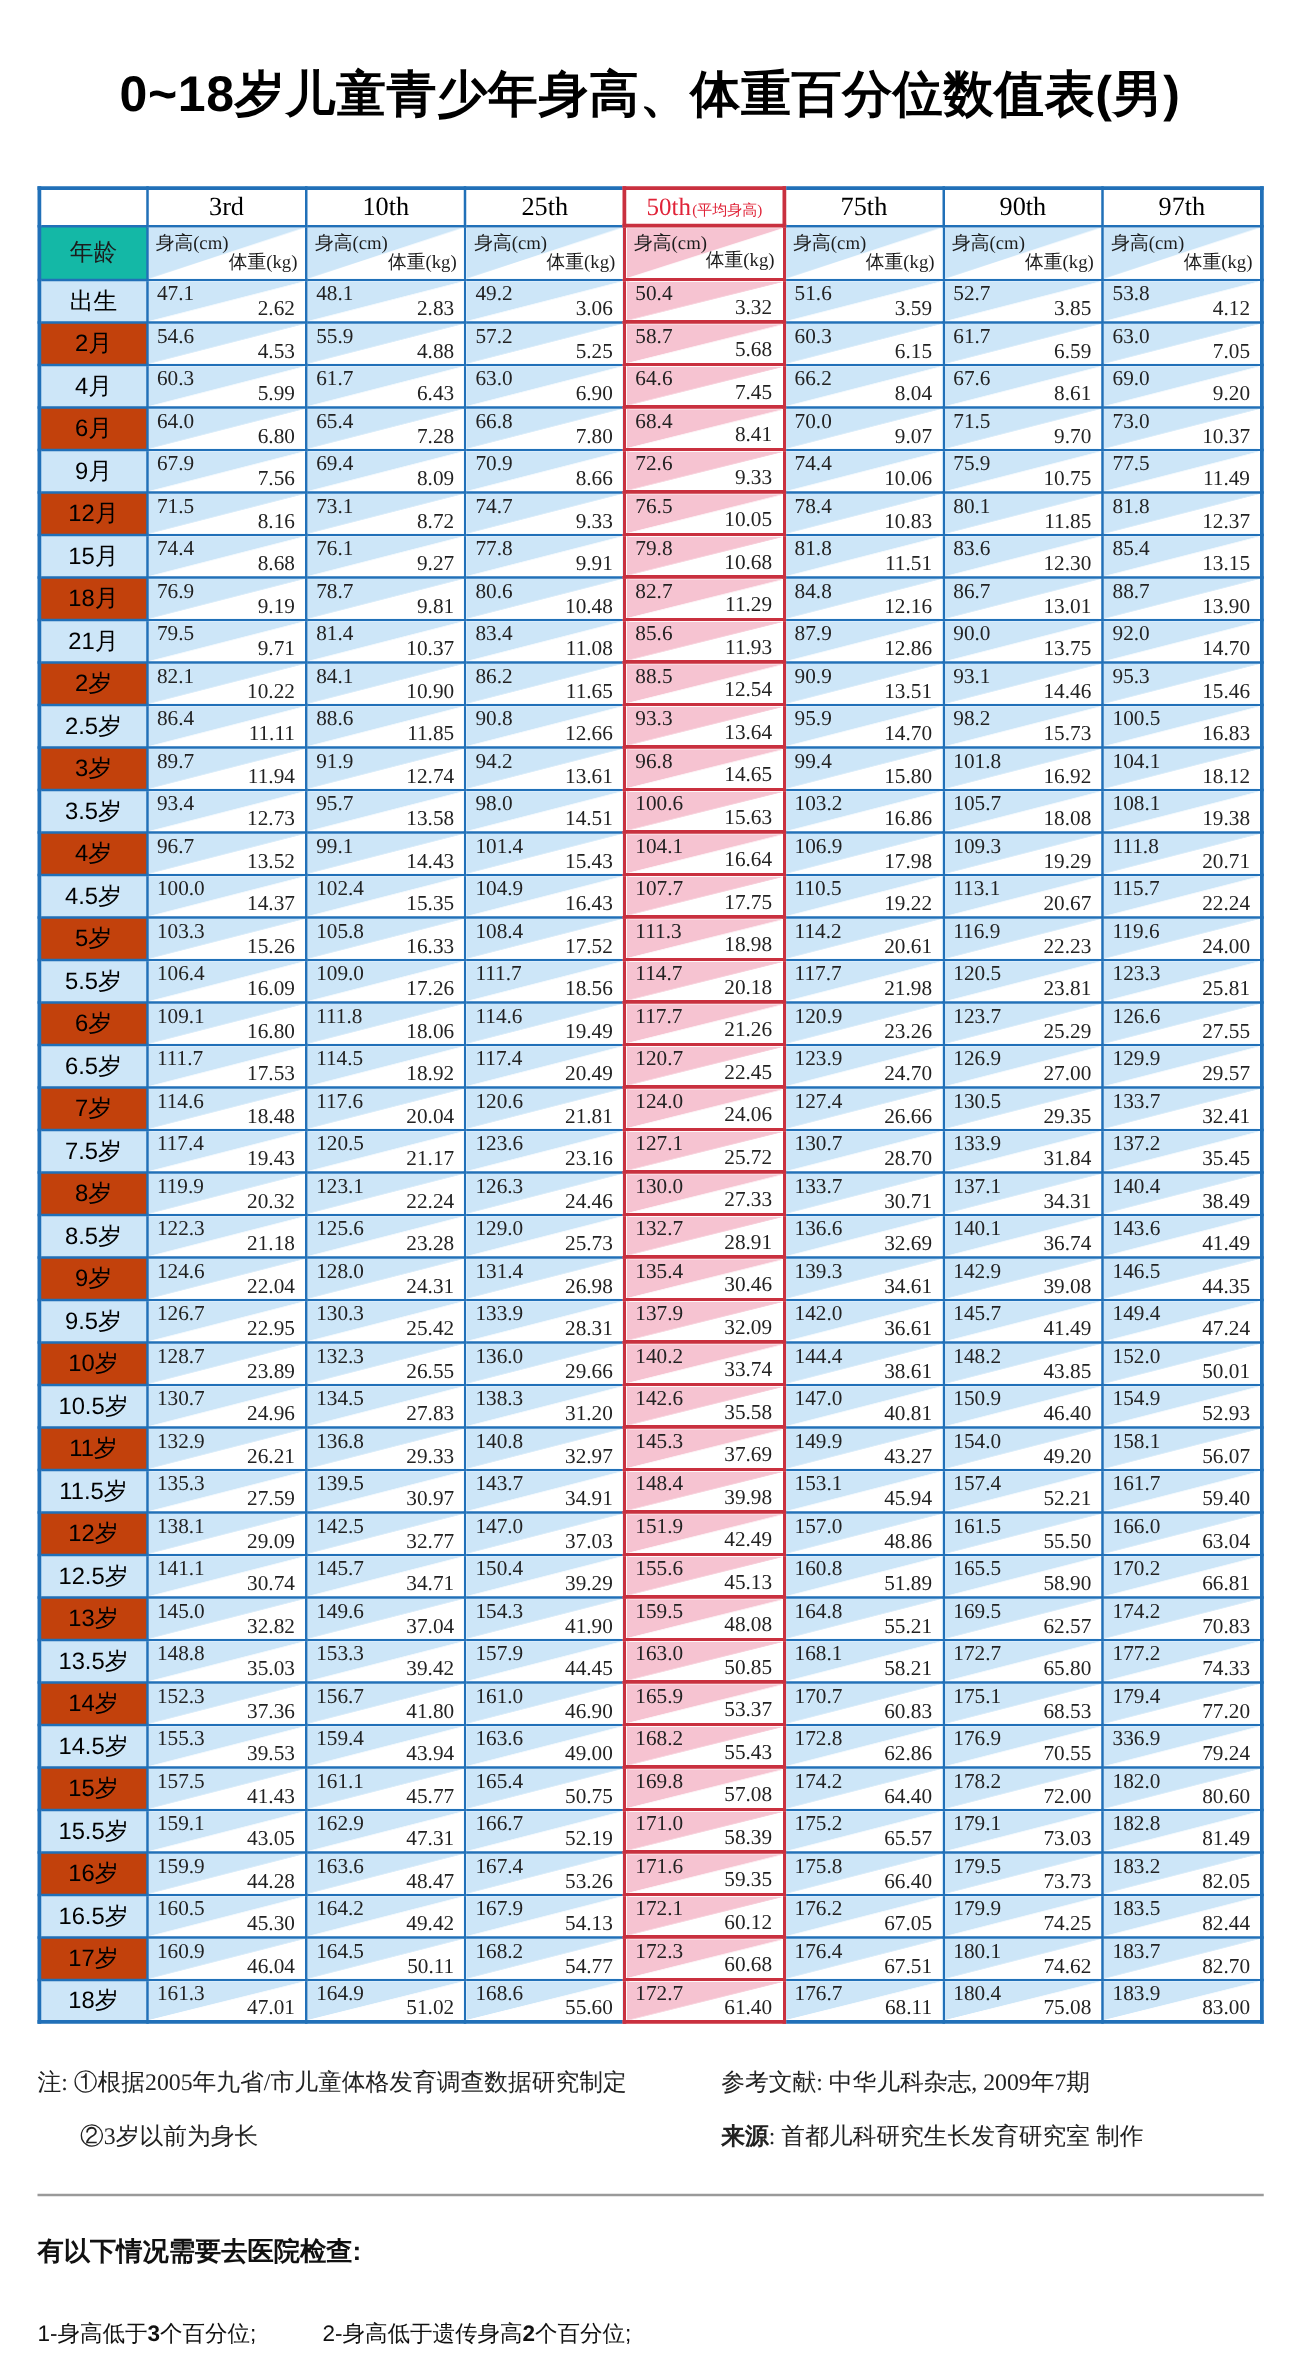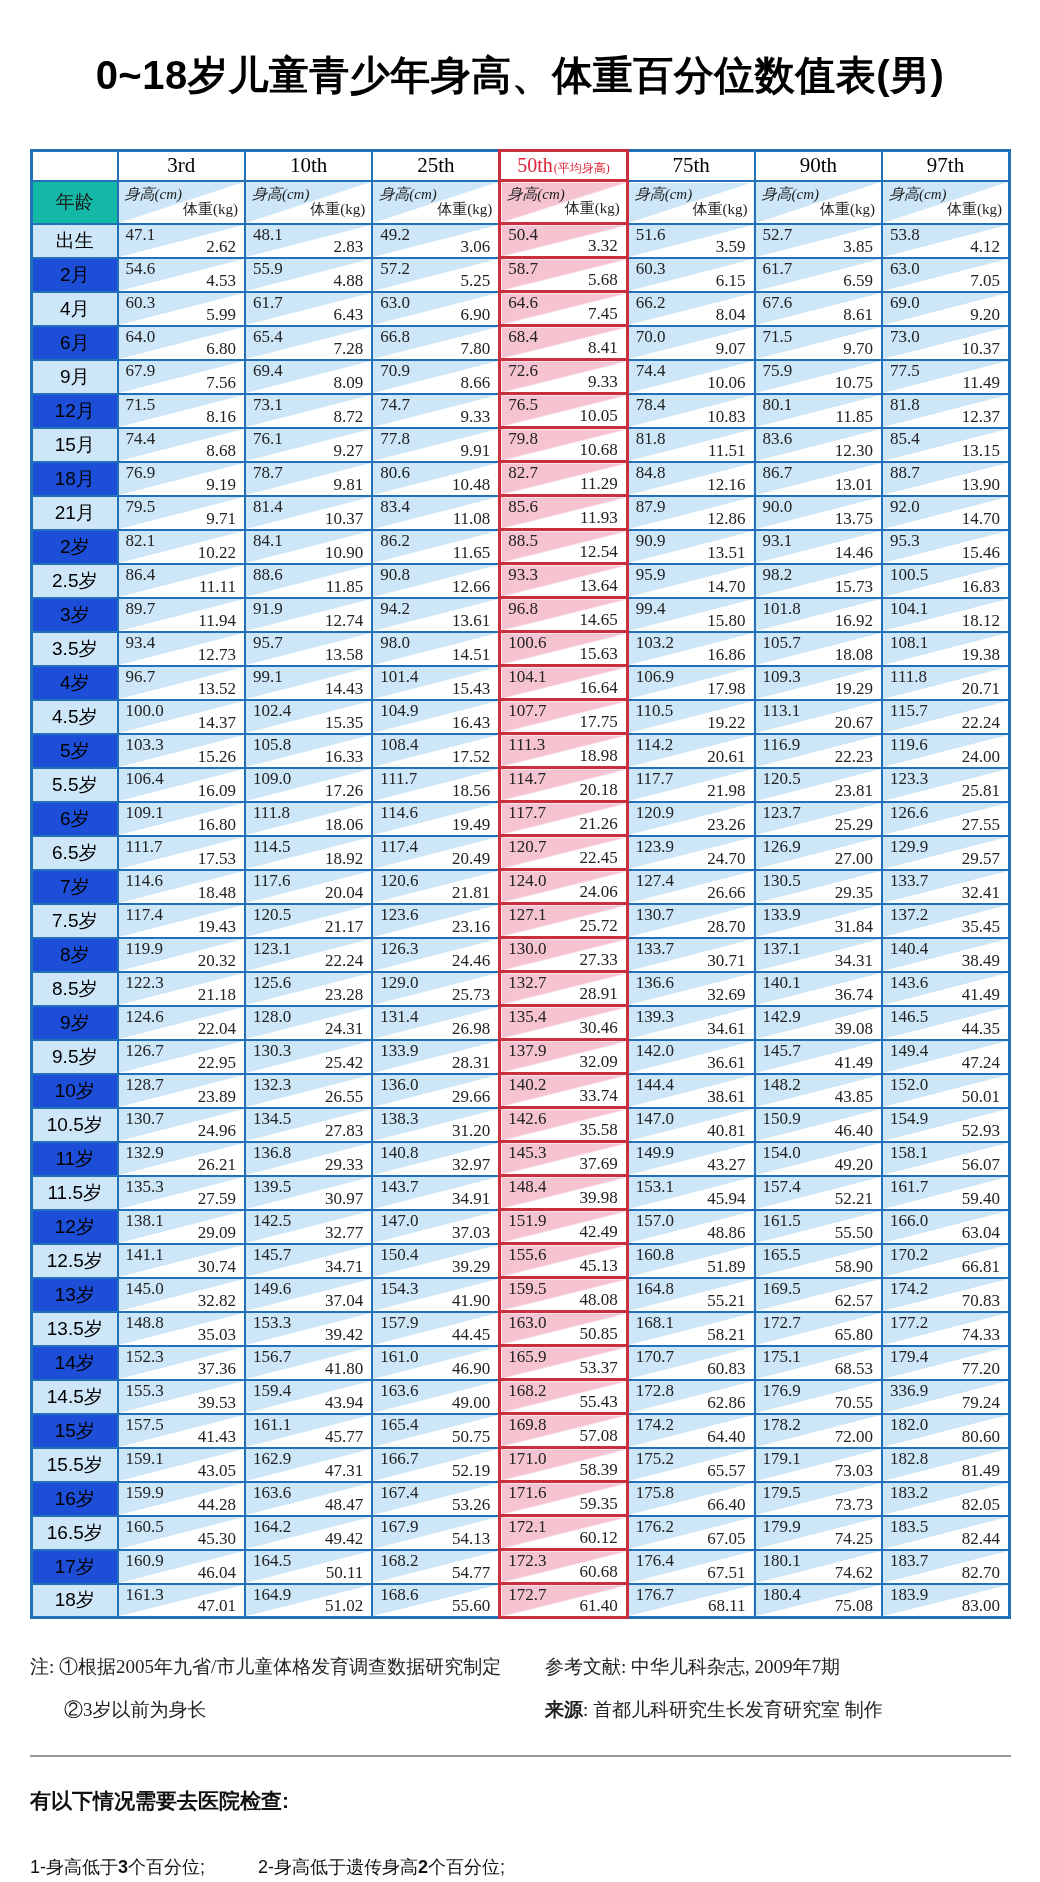--- a/index.html
+++ b/index.html
@@ -36,40 +36,40 @@
   tr.prow th{height:30px;text-align:center;vertical-align:middle;
     font-size:21px;font-weight:400;color:#000;background:#fff;margin-left:47px;}
   th.p50h{background:var(--header-pink);border:3px solid var(--accent-red);color:var(--red-text);}
   th.p50h .p50-label{font-size:20px;color:var(--red-text);}
   th.p50h .p50-suffix{font-size:12px;color:var(--red-text);margin-left:1px;}
 
   td.hw{position:relative;height:43px;
     background:linear-gradient(to bottom right,var(--cell-blue) 49.5%,#fff 50.4%);}
   td.hw.p50{background:linear-gradient(to bottom right,var(--cell-pink) 49.5%,#fff 50.4%);
     border:3px solid var(--accent-red);}
-  td.hw .hl{position:absolute;top:3px;left:6px;font-size:15px;font-style:italic;}
+  td.hw .hl{position:absolute;top:3px;left:6px;font-size:15px;}
   td.hw .wl{position:absolute;bottom:4px;right:6px;font-size:15px;}
 
   th.corner{background:#fff;}
   th.age-head{height:43px;text-align:center;vertical-align:middle;font-size:19px;font-weight:400;
     font-family:"Liberation Sans","DejaVu Sans",sans-serif;background:#14b8a6;}
 
   th.age{height:34px;text-align:center;vertical-align:middle;font-size:19px;font-weight:400;
-    font-family:"Liberation Sans","DejaVu Sans",sans-serif;background:#1d4ed8;color:#000;}
+    font-family:"Liberation Sans","DejaVu Sans",sans-serif;background:#c2410c;color:#000;}
   th.age.alt{background:var(--cell-blue);}
 
   td.cell{position:relative;height:34px;
     background:linear-gradient(to bottom right,var(--cell-blue) 49.5%,#fff 50.4%);}
   td.cell.p50{background:linear-gradient(to bottom right,var(--cell-pink) 49.5%,#fff 50.4%);
     border:3px solid var(--accent-red);}
   td.cell .hv{position:absolute;top:0;left:7px;font-size:17px;line-height:20px;color:#222;}
   td.cell .wv{position:absolute;bottom:0;right:8px;font-size:17px;line-height:20px;color:#222;}
 
   .notes{display:flex;width:981px;margin:26px auto 0;
-    font-family:"Liberation Serif","DejaVu Serif",serif;font-size:19px;color:#222;}
+    font-family:"Liberation Serif","DejaVu Serif",serif;font-size:19px;color:#222;gap:32px;}
   .notes-left{flex:0 0 515px;}
   .notes-right{flex:1;}
   .note-line{line-height:43px;white-space:nowrap;}
   .note-line.indent{padding-left:34px;}
   .source-label{font-weight:700;}
 
   hr.divider{width:981px;margin:24px auto 0;border:none;height:2px;background:#9a9a9a;}
 
   .warning-heading{margin:30px 0 0 0;font-size:21px;font-weight:700;color:#111;}
   .warning-line{margin-top:40px;font-size:18px;color:#111;white-space:nowrap;}

